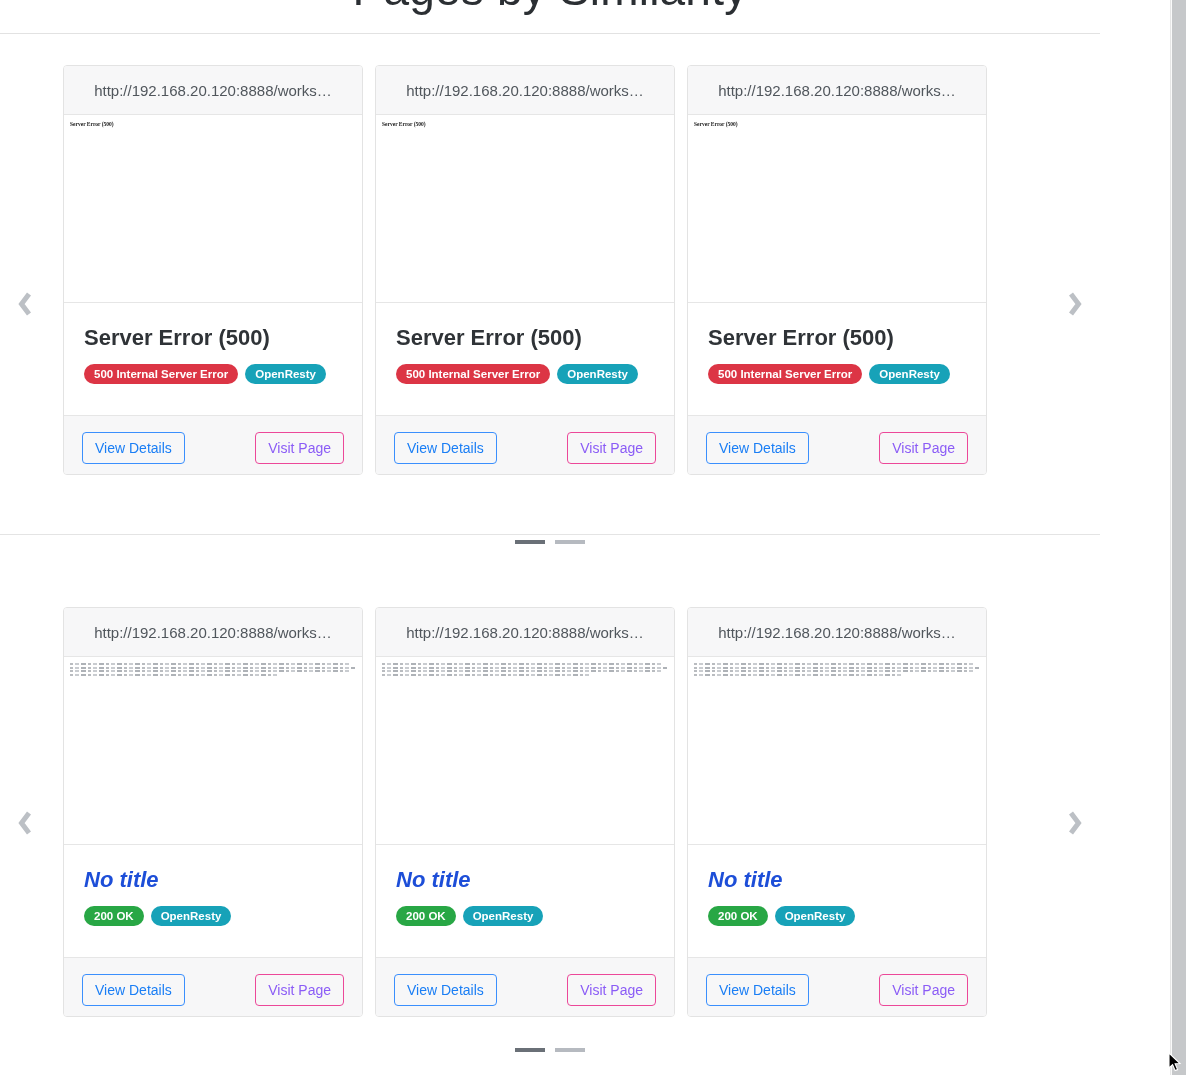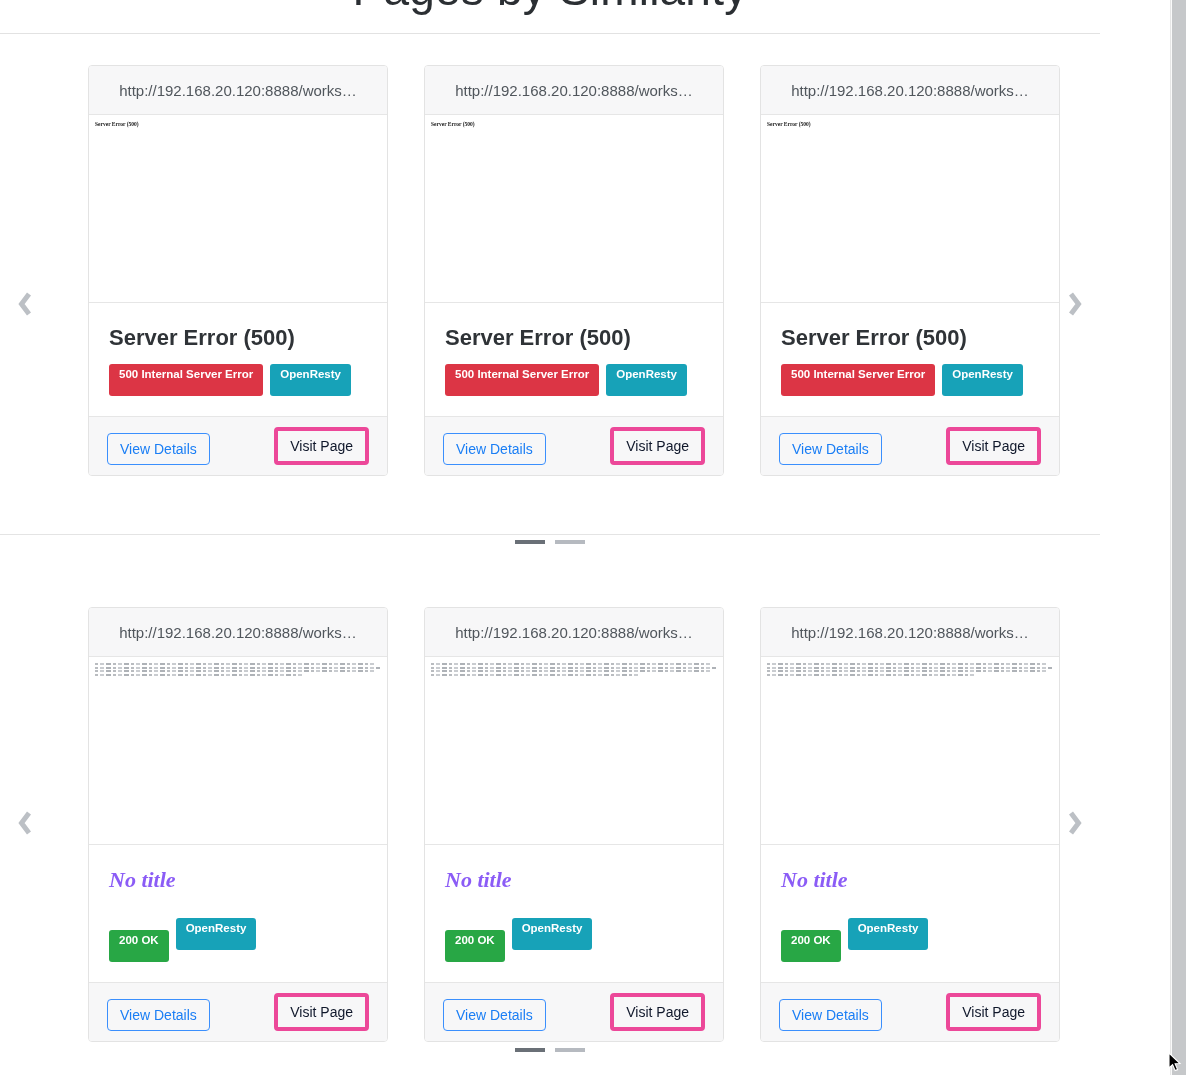--- a/index.html
+++ b/index.html
@@ -41,24 +41,24 @@
   .section-2 { top: 535px; height: 540px; }
 
   .carousel {
     position: relative;
     width: 1100px;
     height: 100%;
   }
 
   .cards-row {
     position: absolute;
-    left: 88px;
+    left: 63px;
     top: 31px;
     display: flex;
-    gap: 36px;
+    gap: 12px;
   }
   .section-2 .cards-row { top: 72px; }
 
   
   .card {
     width: 300px;
     background: #ffffff;
     border: 1px solid #e3e3e3;
     border-radius: 4px;
     overflow: hidden;
@@ -130,36 +130,35 @@
   .card-title {
     font-size: 22px;
     font-weight: bold;
     color: #2f3337;
     margin: 0 0 14px 0;
     line-height: 1.15;
   }
   .card-title.notitle {
     font-style: italic;
     font-weight: bold;
-    color: #8b5cf6;
-    font-family: Liberation Serif, serif;
+    color: #1d4ed8;
   }
   .badges { display: flex; gap: 7px; align-items: center; }
   .badge {
     display: inline-block;
-    border-radius: 3px;
+    border-radius: 10px;
     color: #fff;
     font-size: 11.5px;
     font-weight: bold;
-    padding: 4px 10px 16px 10px;
+    padding: 4px 10px 4px 10px;
     line-height: 1.05;
     white-space: nowrap;
   }
   .badge.danger  { background: #dc3545; }
-  .badge.success { background: #28a745; margin-top: 24px; }
+  .badge.success { background: #28a745; }
   .badge.info    { background: #17a2b8; text-align: right; }
 
   
   .card-footer {
     background: #f7f7f8;
     padding: 10px 18px;
     display: flex;
     align-items: flex-end;
     justify-content: space-between;
     height: 58px;
@@ -167,21 +166,21 @@
   .btn {
     background: transparent;
     font-size: 14px;
     border-radius: 4px;
     padding: 6px 12px;
     cursor: pointer;
     font-family: "Liberation Sans", sans-serif;
     line-height: 1.3;
   }
   .btn-details { color: #1a7ef5; border: 1px solid #3b8ffd; }
-  .btn-visit   { color: #0f172a; border: 4px solid #ec4899; margin-left: 41px; }
+  .btn-visit   { color: #8b5cf6; border: 1px solid #ec4899; margin-left: 41px; }
 
   
   .car-arrow {
     position: absolute;
     top: 50%;
     transform: translateY(-50%);
     width: 34px; height: 46px;
     display: flex; align-items: center; justify-content: center;
     cursor: pointer;
     user-select: none;

